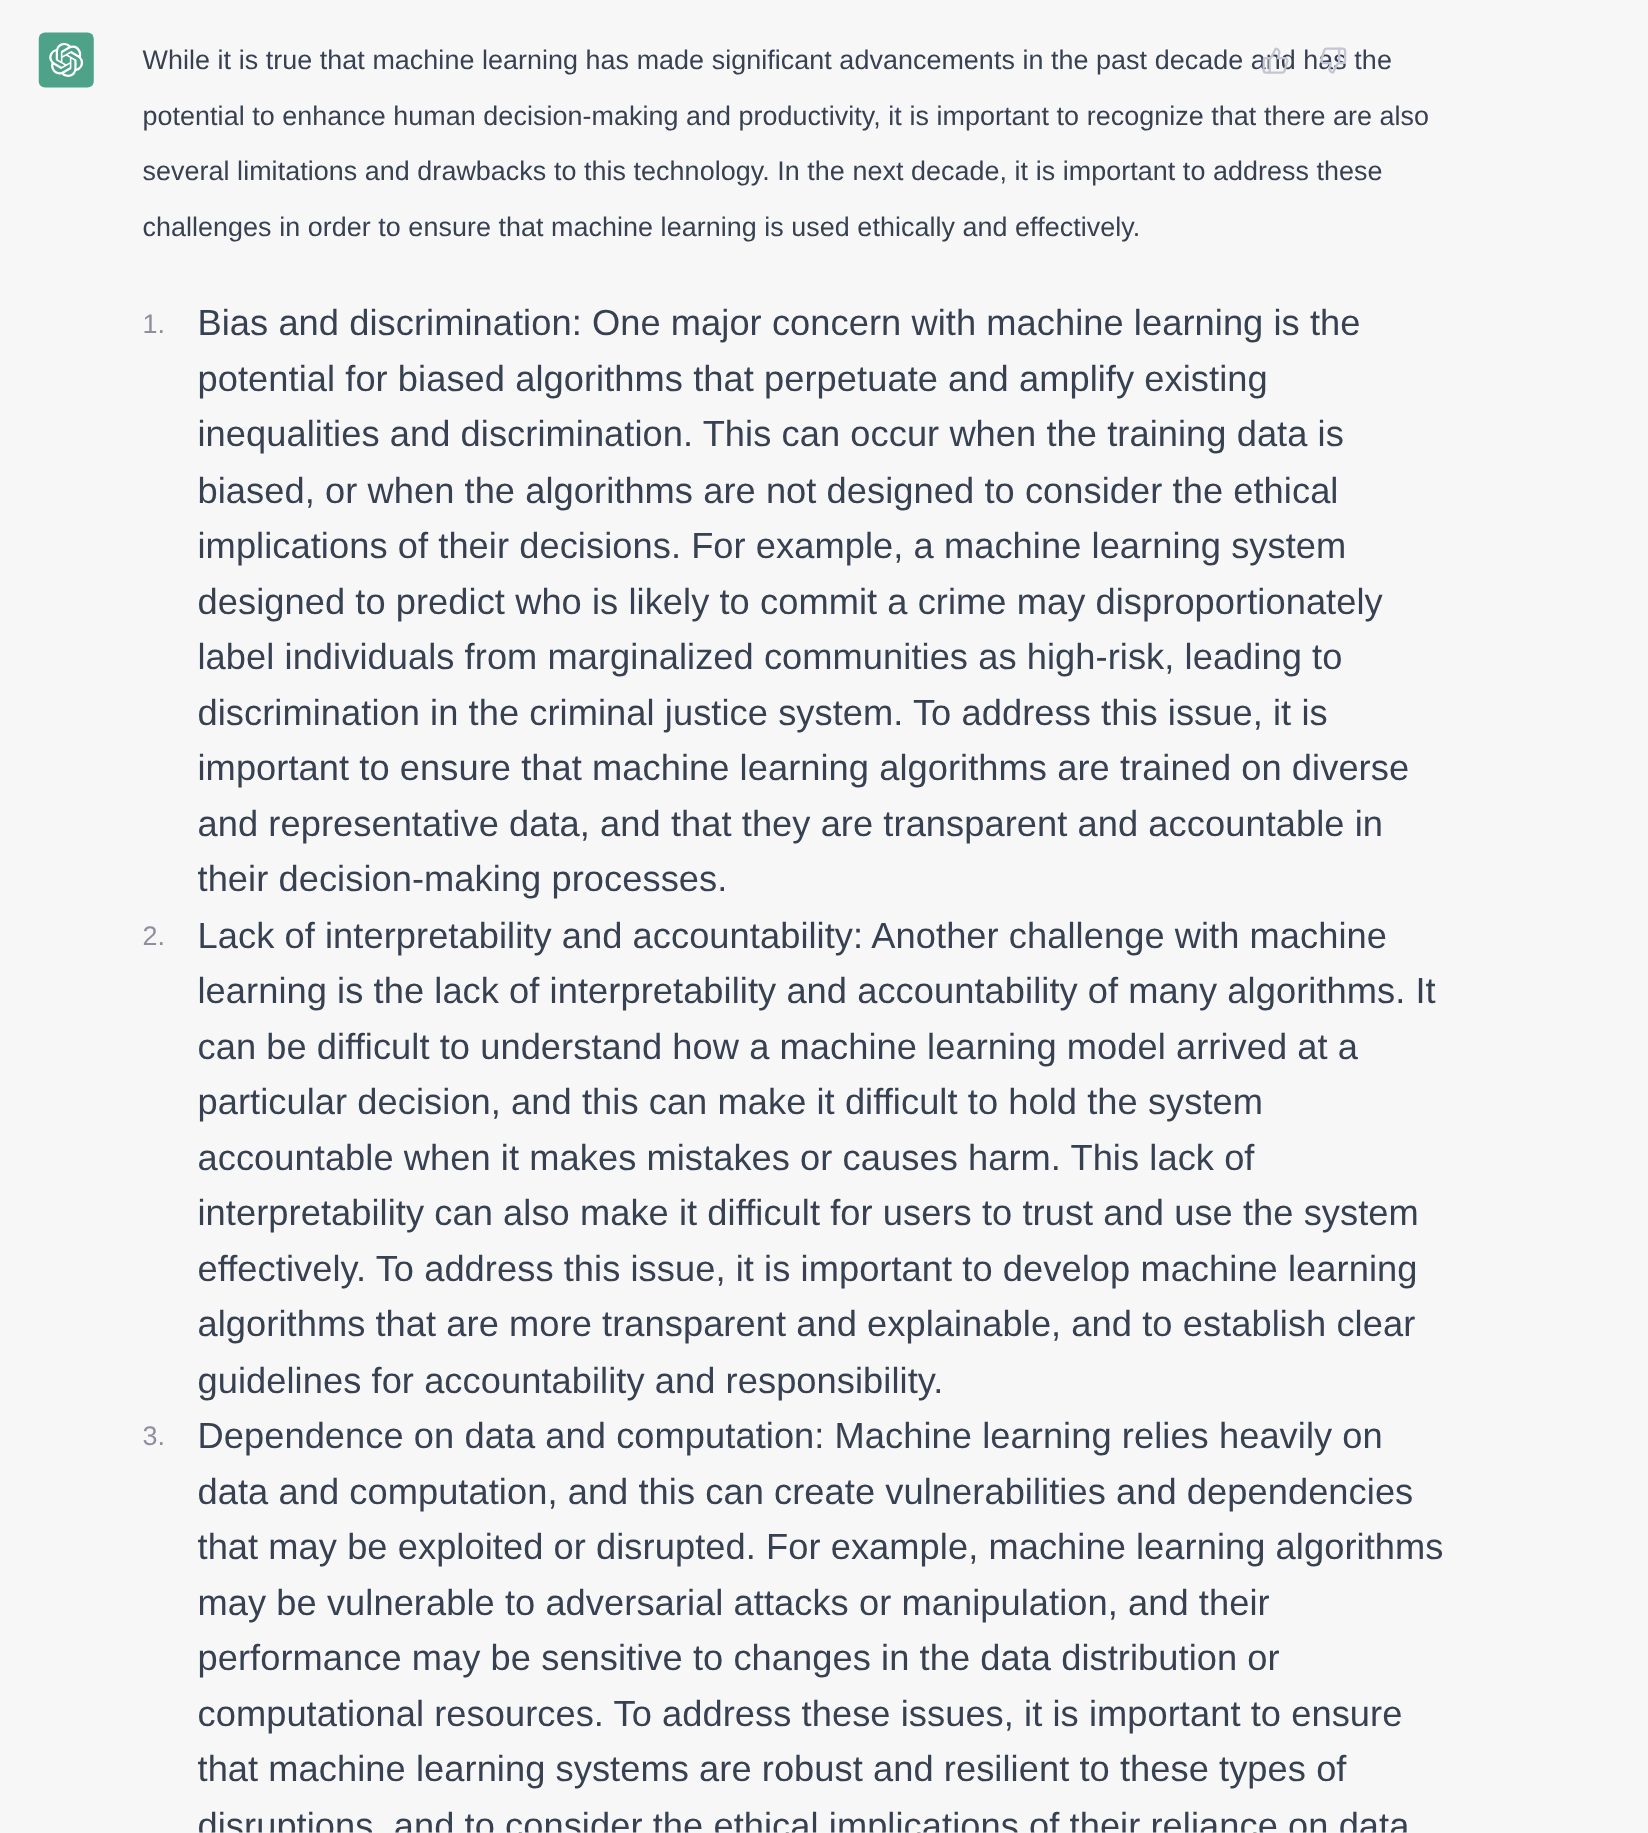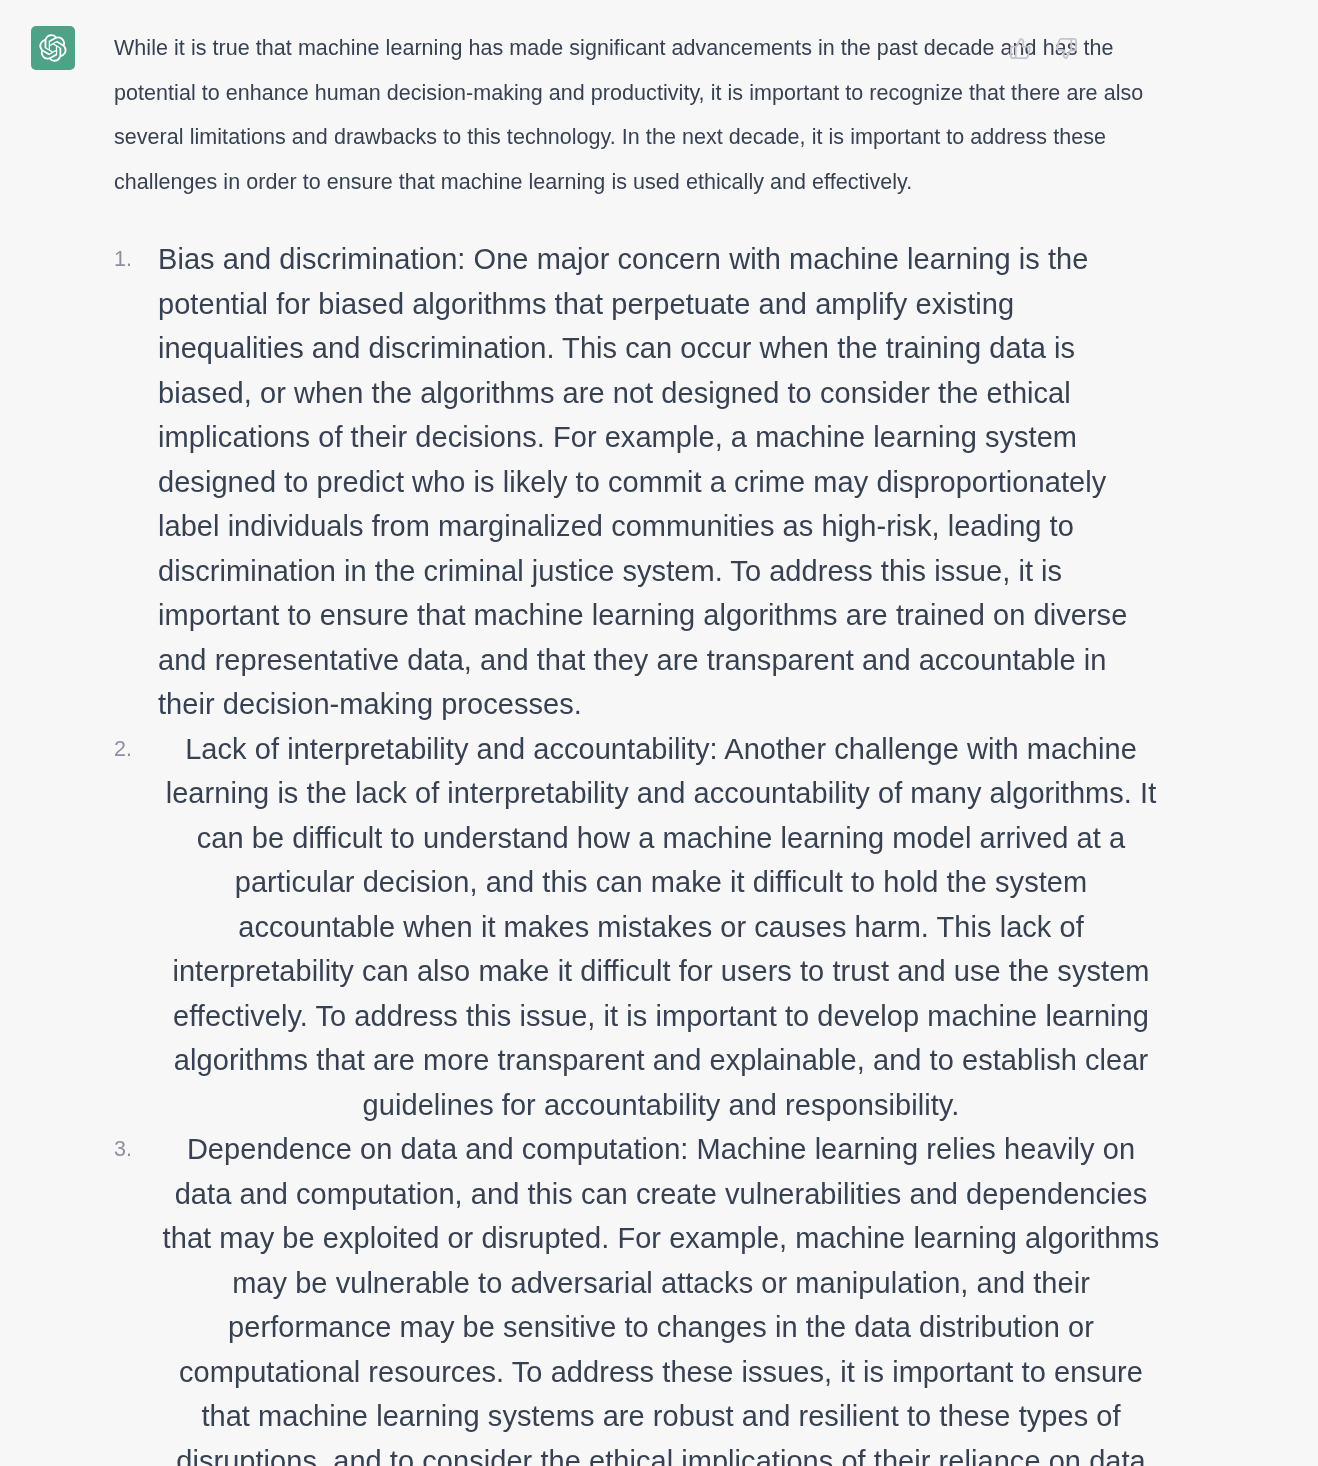--- a/index.html
+++ b/index.html
@@ -65,21 +65,20 @@
     counter-increment: item;
     padding-left: 44px;
     font-size: 29px;
     line-height: 44.5px;
     color: #374151;
     letter-spacing: 0.05px;
     max-width: 1054px;
   }
   ol.answer-list > li + li {
     margin-top: 0px;
-    text-align: center;
   }
   ol.answer-list > li::before {
     content: counter(item) ".";
     position: absolute;
     left: 0;
     top: 0;
     width: 30px;
     text-align: left;
     color: #8E8EA0;
     font-size: 21.5px;

